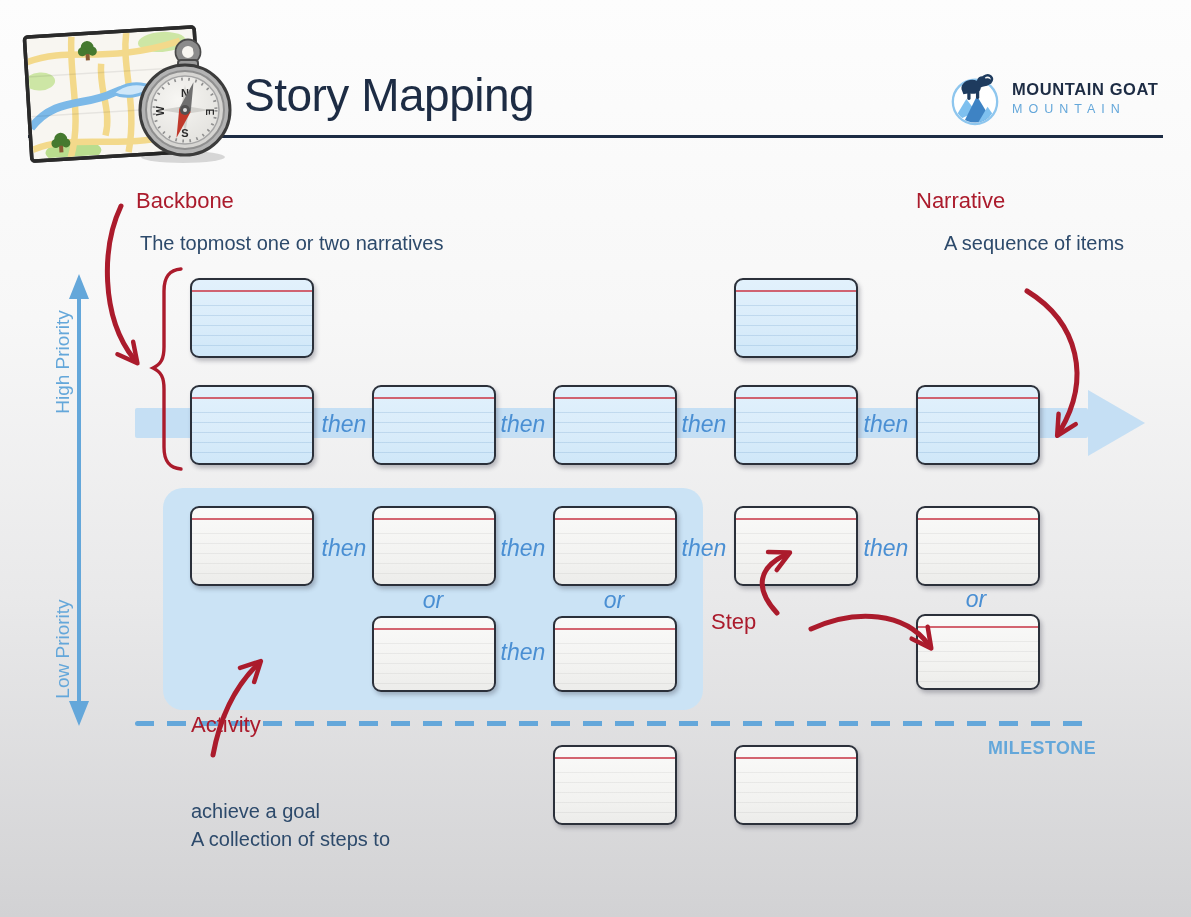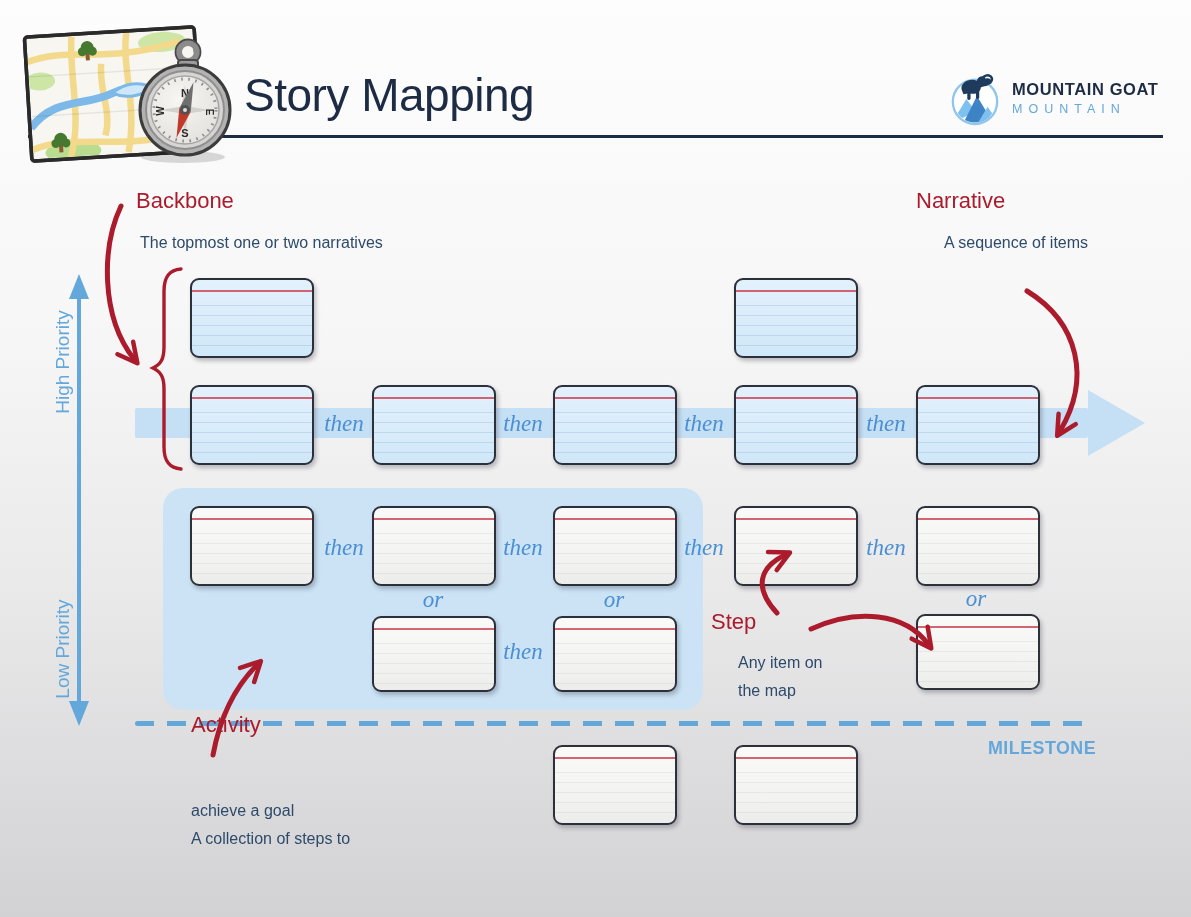--- a/index.html
+++ b/index.html
@@ -32,28 +32,28 @@
   .card{position:absolute; width:124px; height:80px; border:2.5px solid #2b303a; border-radius:9px;
         box-shadow:2px 3px 4px rgba(50,50,65,.3); z-index:2; box-sizing:border-box;}
   .card::before{content:""; position:absolute; left:0; right:0; top:10px; height:2px; background:var(--card_line); opacity:.85;}
   .card::after{content:""; position:absolute; left:0; right:0; top:16px; bottom:4px;
         background:repeating-linear-gradient(180deg, transparent 0 9px, rgba(126,169,209,.30) 9px 10px);}
   .card.blue{background:linear-gradient(180deg,#e2f1fc 0%, var(--card_blue) 60%, #cfe7f8 100%);}
   .card.white{background:linear-gradient(180deg,#fafaf9 0%,#f2f2f0 70%,#ececea 100%);}
   .card.white::after{background:repeating-linear-gradient(180deg, transparent 0 9px, rgba(140,140,140,.12) 9px 10px);}
   
   .conn{position:absolute; width:60px; text-align:center; font-size:23px; font-style:italic; font-weight:500;
-        color:var(--script_blue); font-family:Liberation Serif, serif; z-index:3;}
+        color:var(--script_blue); font-family:Liberation Sans, sans-serif; z-index:3;}
   
   .milestone-line{position:absolute; left:135px; top:721px; width:952px; height:5px; border-radius:3px; z-index:1;
         background:repeating-linear-gradient(90deg, var(--blue) 0 19px, transparent 19px 32px);}
   .milestone-label{position:absolute; left:988px; top:737px; font-size:19px; font-weight:700; letter-spacing:.5px; color:var(--blue); z-index:2; transform:scaleX(.94); transform-origin:left;}
   
   .ann-title{position:absolute; font-size:22px; font-weight:500; color:var(--red); z-index:4; white-space:nowrap;}
-  .ann-desc{position:absolute; font-size:16px; line-height:28px; color:var(--navy); z-index:4; white-space:nowrap;}
+  .ann-desc{position:absolute; font-size:20px; line-height:28px; color:var(--navy); z-index:4; white-space:nowrap;}
   .red-svg{position:absolute; left:0; top:0; width:1191px; height:917px; z-index:4; pointer-events:none;}
   .red-stroke{stroke:var(--red); fill:none; stroke-width:5; stroke-linecap:round;}
   .brace{stroke:var(--red); fill:none; stroke-width:3.4; stroke-linecap:round;}
 </style>
 </head>
 <body>
 
 <div class="stage">
 
   <div class="header-rule"></div>
@@ -214,24 +214,20 @@
 
   <div class="ann-title" style="left:136px;top:188px">Backbone</div>
   <div class="ann-desc" style="left:140px;top:229px">The topmost one or two narratives</div>
 
   <div class="ann-title" style="left:916px;top:188px">Narrative</div>
   <div class="ann-desc" style="left:944px;top:229px">
     <div>A sequence of items</div>
   </div>
 
   <div class="ann-title" style="left:711px;top:609px">Step</div>
-  <div class="ann-desc" style="left:738px;top:649px">
-    <div>Any item on</div>
-    <div>the map</div>
-  </div>
 
   <div class="ann-title" style="left:191px;top:712px">Activity</div>
   <div class="ann-desc" style="left:191px;top:797px">
     <div>achieve a goal</div>
     <div>A collection of steps to</div>
   </div>
 
 </div>
 
 </body></html>

